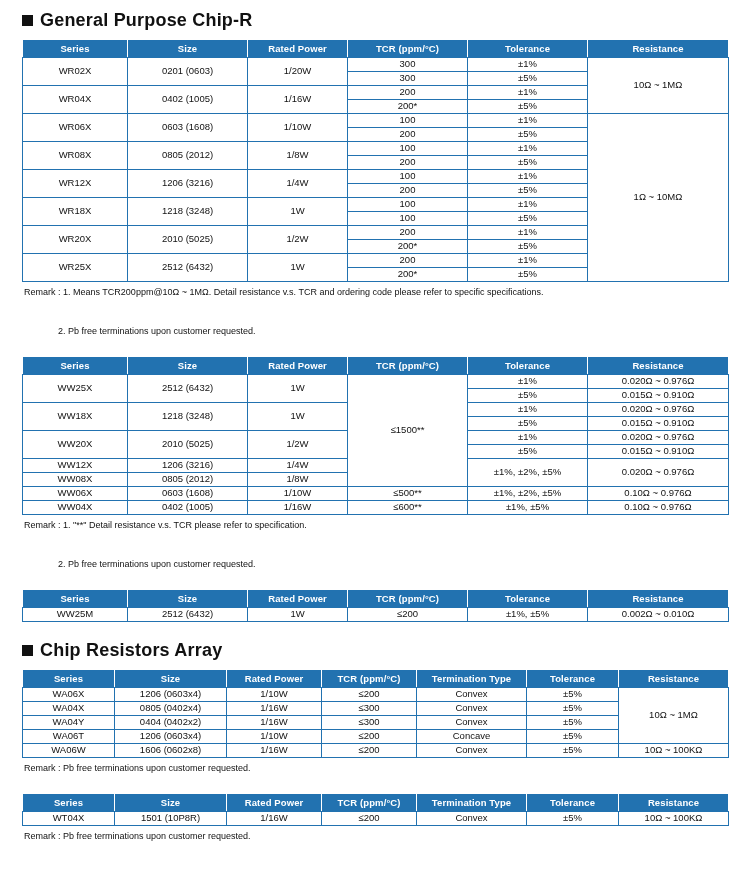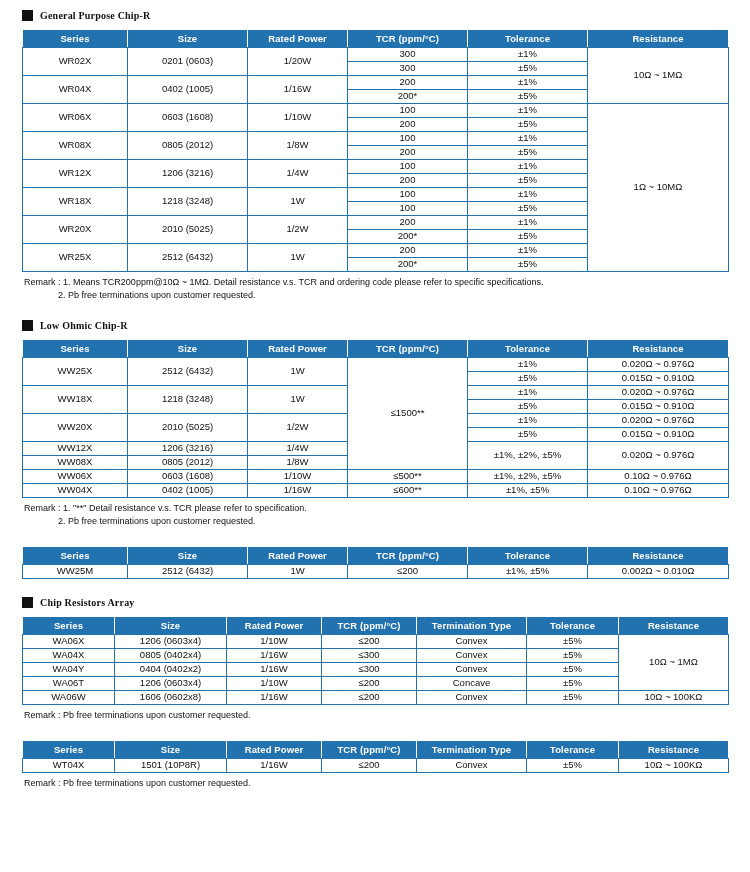--- a/index.html
+++ b/index.html
@@ -14,22 +14,22 @@
 
   
   .sec-head{
     display:flex;align-items:center;gap:7px;
     margin:0 0 8px 0;
   }
   .sec-head .sq{
     width:11px;height:11px;background:#111;display:inline-block;flex:0 0 auto;
   }
   .sec-head .txt{
-    font-size:10px;font-weight:bold;letter-spacing:.2px;color:#111;
-    font-family:Liberation Serif, serif;
+    font-size:18px;font-weight:bold;letter-spacing:.2px;color:#111;
+    font-family:Liberation Sans, sans-serif;
   }
   .sec-block{margin-bottom:18px;}
   .sec-block.tight{margin-bottom:16px;}
 
   
   table{
     border-collapse:collapse;
     width:100%;
     table-layout:fixed;
     font-size:9.5px;
@@ -55,21 +55,21 @@
     color:#111;
     background:#fff;
     line-height:1.15;
   }
 
   
   .remark{
     font-size:9px;color:#111;margin:4px 0 0 2px;line-height:1.45;
   }
   .remark .ln{display:block;}
-  .remark .ind{padding-left:34px;}
+  .remark .ind{padding-left:34px;margin-top:26px;}
 </style>
 </head>
 <body>
 
 <div class="page">
 
   <div class="sec-block">
     <div class="sec-head">
       <span class="sq"></span>
       <span class="txt">General Purpose Chip-R</span>
@@ -196,24 +196,20 @@
       </tbody>
     </table>
 
     <div class="remark">
       <span class="ln">Remark :   1.  Means TCR200ppm@10Ω ~ 1MΩ. Detail resistance v.s. TCR and  ordering code please refer to specific specifications.</span>
       <span class="ln ind">2. Pb free terminations upon customer requested.</span>
     </div>
   </div>
 
   <div class="sec-block">
-    <div class="sec-head">
-      <span class="sq"></span>
-      <span class="txt">Low Ohmic Chip-R</span>
-    </div>
 
     <table>
       <colgroup>
         <col style="width:105px">
           <col style="width:120px">
           <col style="width:100px">
         <col style="width:120px">
           <col style="width:120px">
           <col style="width:141px">
       </colgroup>

